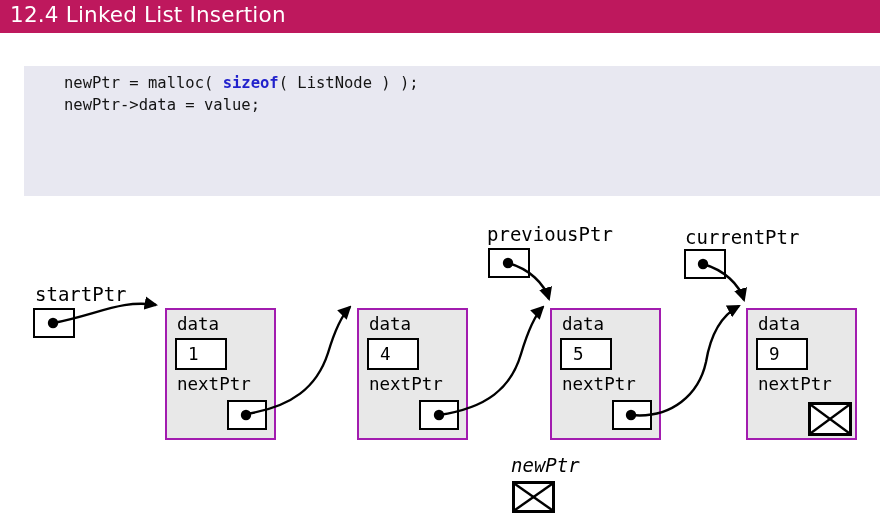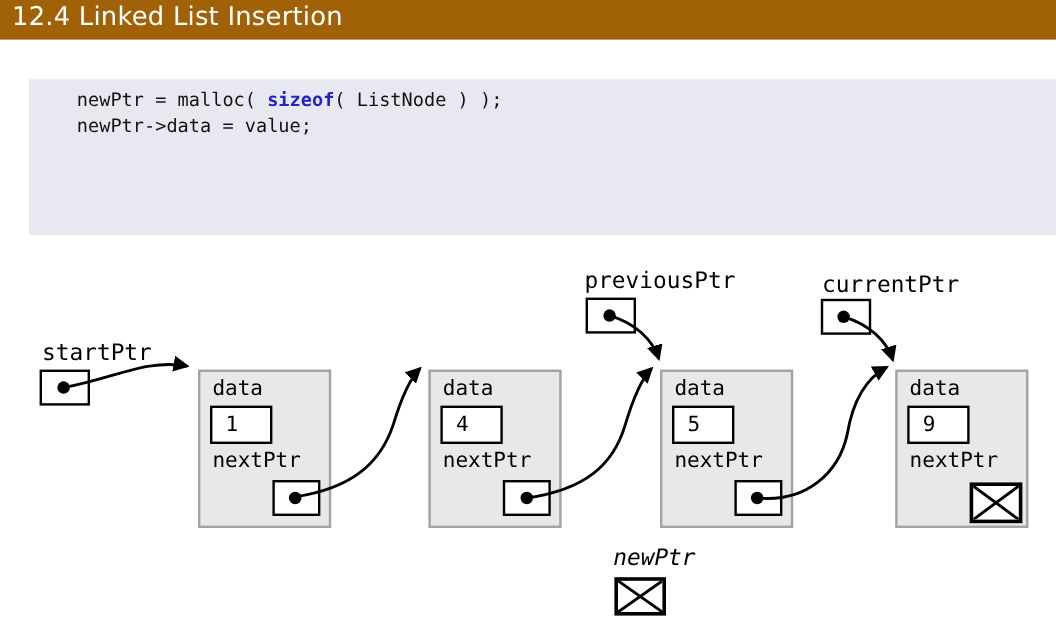--- a/index.html
+++ b/index.html
@@ -5,21 +5,21 @@
   html,body { margin:0; padding:0; background:#ffffff; }
   #slide {
     position:relative; width:880px; height:518px;
     background:#ffffff; overflow:hidden;
     font-family:"DejaVu Sans", sans-serif;
   }
 
   
   .title-bar {
     position:absolute; left:0; top:0; width:880px; height:33px;
-    background:#a16207; color:#ffffff;
+    background:#be185d; color:#ffffff;
     font-size:21.5px; line-height:30px;
     padding-left:10px; box-sizing:border-box;
     letter-spacing:0.2px;
   }
 
   
   .code-block {
     position:absolute; left:24px; top:66px; width:872px; height:130px;
     background:#e8e8f1; box-sizing:border-box;
     padding:7px 0 0 40px;
@@ -31,21 +31,21 @@
 
   
   .mono-label {
     position:absolute;
     font-family:"DejaVu Sans Mono", monospace;
     font-size:19px; color:#000000; white-space:pre;
   }
 
   .node {
     position:absolute; top:308px; width:111px; height:132px;
-    background:#e8e8e8; border:2px solid #a3a3a3; box-sizing:border-box;
+    background:#e8e8e8; border:2px solid #a21caf; box-sizing:border-box;
   }
   .node .nlabel {
     position:absolute; left:10px;
     font-family:"DejaVu Sans Mono", monospace;
     font-size:17.5px; color:#000000;
   }
   .node .nlabel.data-l { top:4px; }
   .node .nlabel.next-l { top:64px; }
   .node .vbox {
     position:absolute; left:8px; top:28px; width:52px; height:32px;

